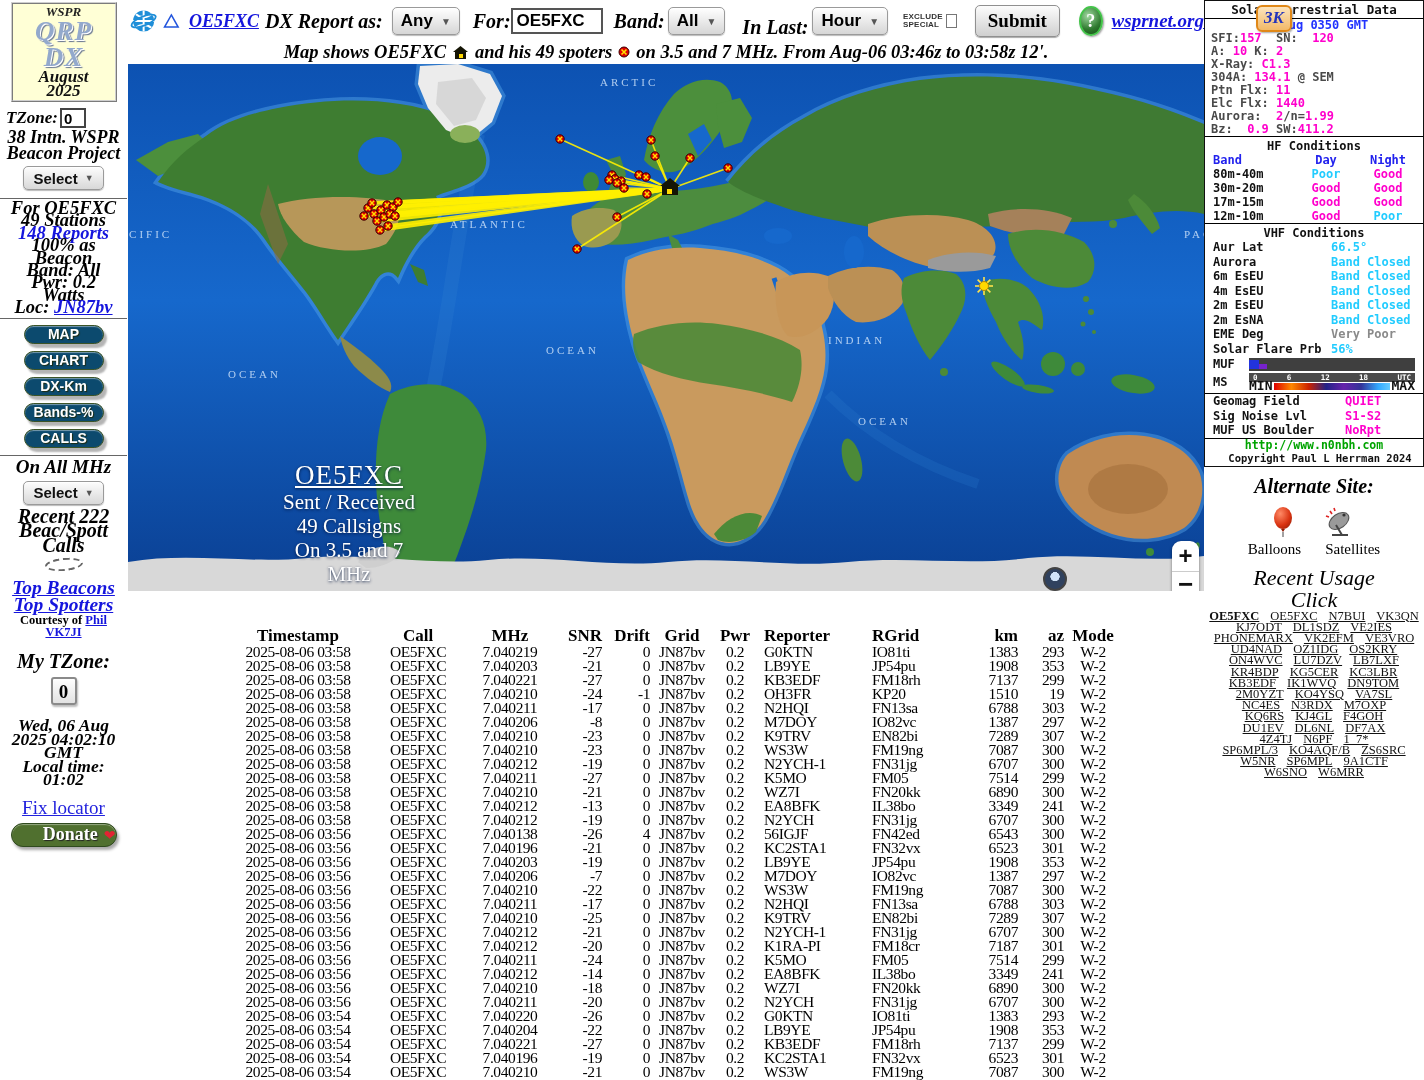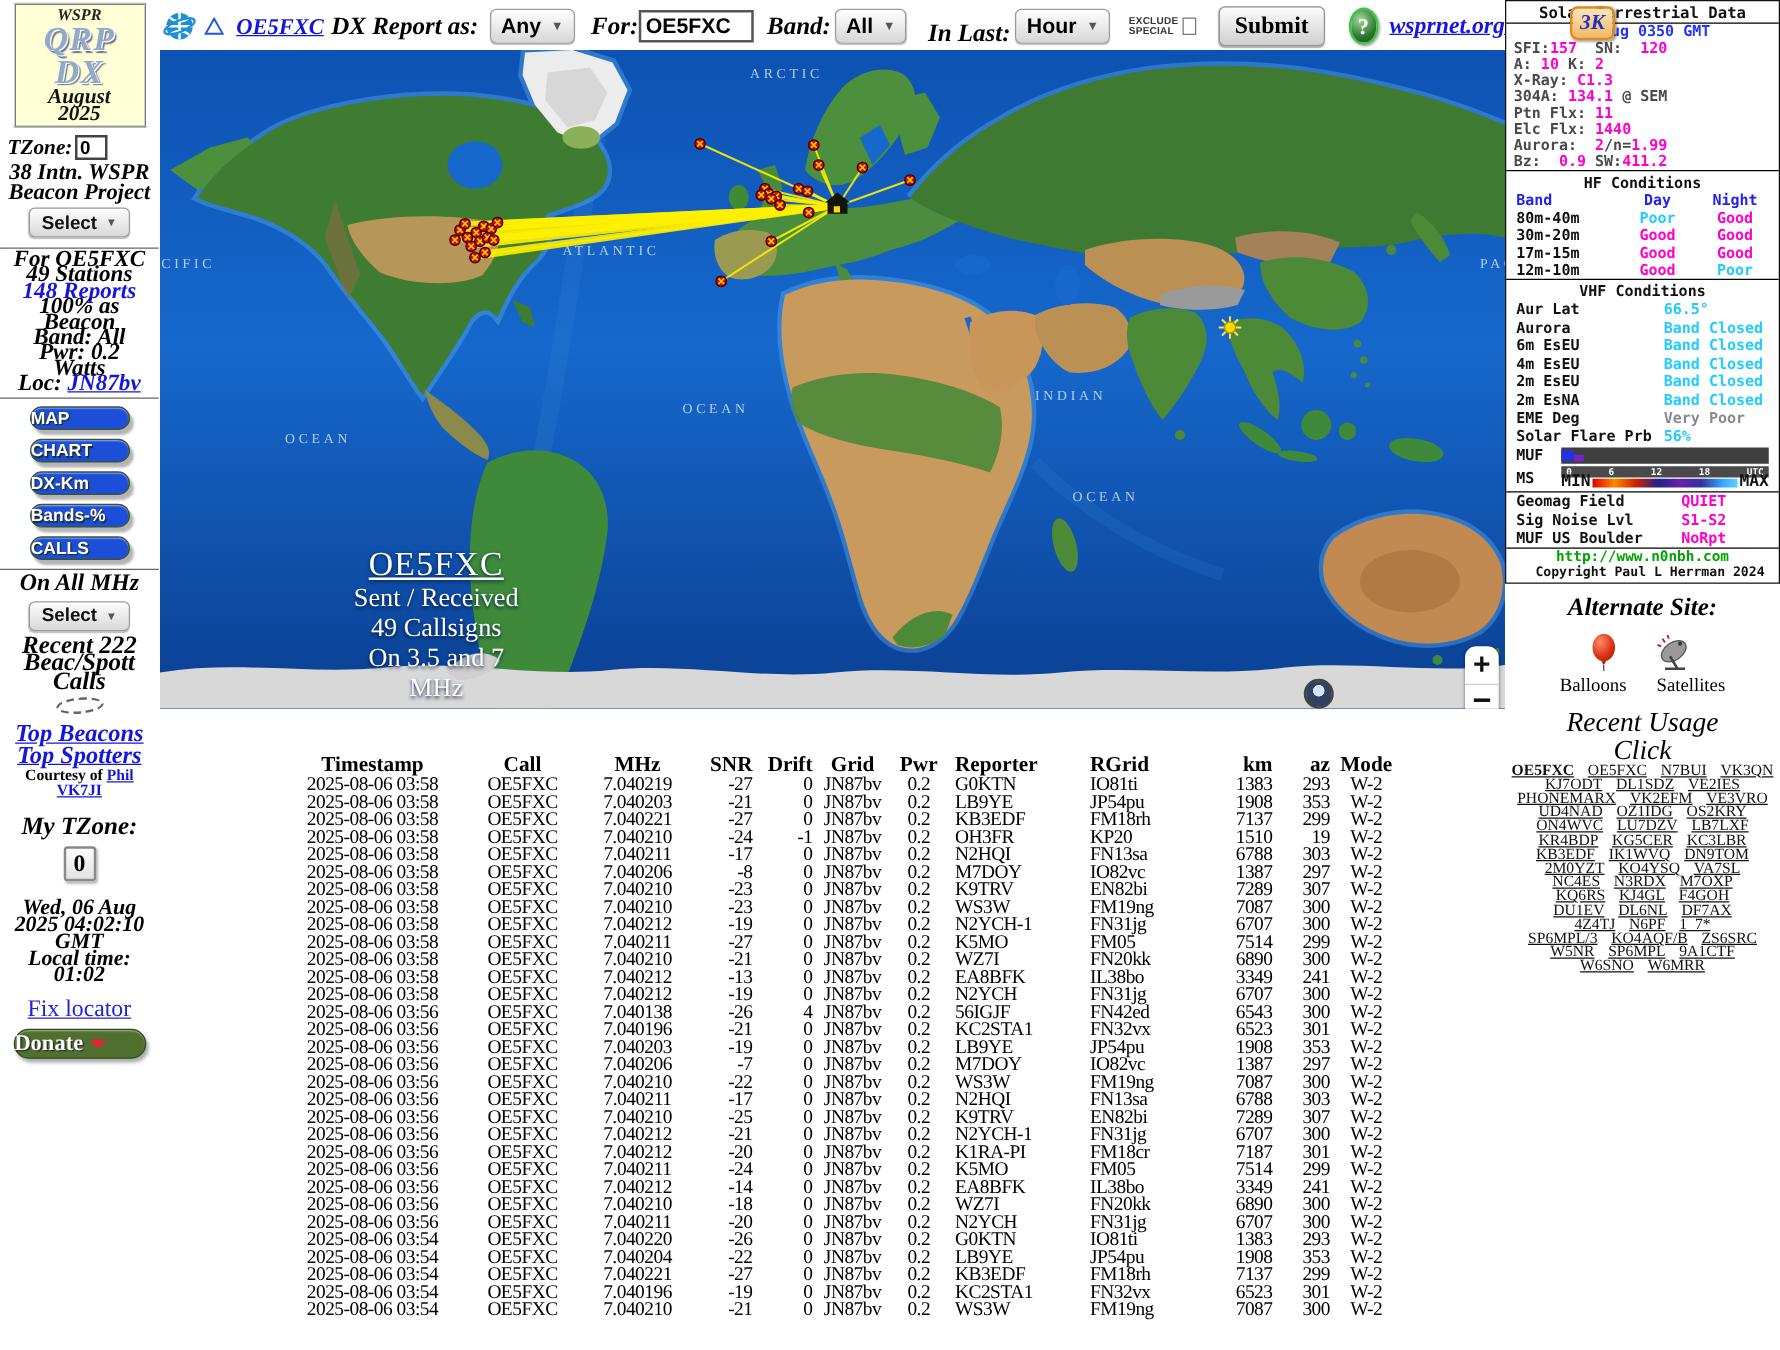--- a/index.html
+++ b/index.html
@@ -21,36 +21,36 @@
   .fake-select { display:inline-flex; align-items:center; justify-content:center; gap:7px;
                  height:24px; padding:0 9px; margin:6px auto 4px; border:1px solid #9a9a9a; border-radius:5px;
                  background:linear-gradient(#fdfdfd,#d8d8d8); box-shadow:inset 0 1px 0 #fff, 0 1px 1px #bbb;
                  font:bold 15px "Liberation Sans",sans-serif; color:#111; cursor:default; }
   .fake-select .caret { font-size:9px; color:#555; }
   .shr { border:none; border-top:1px solid #666; margin:4px 0 3px; }
   .info-line { font-size:18.5px; font-weight:bold; font-style:italic; line-height:12.4px; color:#000; }
   .lnk { color:#1515dd; }
   .ulnk { color:#1515dd; text-decoration:underline; }
   .side-btn { display:block; width:80px; height:19px; margin:6px auto 7px; border:1px solid #3c5427; border-radius:10px;
-              background:#1d4ed8; color:#fff; font:bold 14px "Liberation Sans",sans-serif; line-height:17px;
+              background:#0c4a6e; color:#fff; font:bold 14px "Liberation Sans",sans-serif; line-height:17px;
               text-shadow:1px 1px 1px #1d2b10; box-shadow:3px 4px 2px #b4b4b4, inset 0 1px 1px rgba(255,255,255,.45);
-              cursor:pointer; text-align:left; }
+              cursor:pointer; text-align:center; }
   .big-it { font-size:19px; font-weight:bold; font-style:italic; line-height:16px; }
   .recent-line { font-size:20px; font-weight:bold; font-style:italic; line-height:14.5px; }
   .oval { width:38px; height:13px; margin:6px auto 8px; border:2px dashed #666; border-radius:50%; transform:rotate(-5deg); }
   .toplnk { display:block; font-size:19.5px; font-weight:bold; font-style:italic; line-height:17px;
             color:#1515dd; text-decoration:underline; }
   .court { font-size:12.5px; font-weight:bold; line-height:12px; margin-top:1px; }
   .mytz { font-size:20px; font-weight:bold; font-style:italic; margin-top:12px; }
   .tz-box { display:block; width:26px; height:28px; margin:4px auto 0; border:2px solid #8a8a8a; border-radius:3px;
             background:linear-gradient(#fefefe,#e2e2e2); box-shadow:1px 2px 2px #bbb;
             font:bold 19px "Liberation Serif",serif; line-height:25px; text-align:center; }
   .dt-line { font-size:17.5px; font-weight:bold; font-style:italic; line-height:13.5px; }
   .fixloc { display:inline-block; font-size:19px; color:#2222dd; text-decoration:underline; margin-top:10px; }
-  .donate { display:flex; align-items:center; justify-content:flex-start; gap:6px; width:106px; height:24px; margin:4px auto;
+  .donate { display:flex; align-items:center; justify-content:flex-end; gap:6px; width:106px; height:24px; margin:4px auto;
             border:1px solid #2f4a1e; border-radius:12px; background:#50702f; cursor:pointer;
             box-shadow:2px 3px 3px #aaa, inset 0 1px 1px rgba(255,255,255,.4); }
   .donate span.d-l { color:#fff; font:bold 18px "Liberation Serif",serif; text-shadow:1px 1px 1px #222; }
   .donate span.d-h { color:#e22333; font-size:14px; }
 
   
   #center { position:absolute; left:128px; top:0; width:1076px; height:1080px; }
   #topbar { display:flex; align-items:center; height:40px; padding-top:2px; white-space:nowrap; }
   .tb-it { font-size:20px; font-weight:bold; font-style:italic; color:#000; }
   .tb-link { font-size:18px; font-weight:bold; font-style:italic; color:#1515dd; text-decoration:underline; }
@@ -247,20 +247,34 @@
     <span class="excl" style="margin-left:15px;">
       <span>EXCLUDE</span><br>
       <span>SPECIAL</span>
     </span>
     <span class="chk"></span>
     <button class="submit" style="margin-left:18px;">Submit</button>
     <div class="help" style="margin-left:19px;">?</div>
     <a href="#" class="wspr-link" style="margin-left:9px;">wsprnet.org</a>
   </div>
 
+  <div id="map-title">
+    <span>Map shows OE5FXC</span>
+    <svg width="17" height="15" viewBox="0 0 17 15">
+      <rect x="3" y="6" width="11" height="8" fill="#151505"></rect>
+      <path d="M1,7 L8.5,1 L16,7 Z" fill="#151505"></path>
+      <rect x="7" y="9" width="4" height="4" fill="#ffd900"></rect>
+    </svg>
+    <span>and his 49 spoters</span>
+    <svg width="12" height="12" viewBox="0 0 12 12">
+      <circle cx="6" cy="6" r="5" fill="#e00000" stroke="#3a0000" stroke-width="1"></circle>
+      <path d="M3.5 3.5 L8.5 8.5 M3.5 8.5 L8.5 3.5" stroke="#ffe000" stroke-width="1.6"></path>
+    </svg>
+    <span>on 3.5 and 7 MHz. From Aug-06 03:46z to 03:58z 12'.</span>
+  </div>
 
   <div id="map">
     <svg class="world" width="1076" height="527" viewBox="0 0 1076 527">
       <defs>
         <linearGradient id="og" x1="0" y1="0" x2="0" y2="1">
           <stop offset="0" stop-color="#0d52b2"></stop>
           <stop offset="0.45" stop-color="#1668cc"></stop>
           <stop offset="1" stop-color="#0a3f92"></stop>
         </linearGradient>
       </defs>

